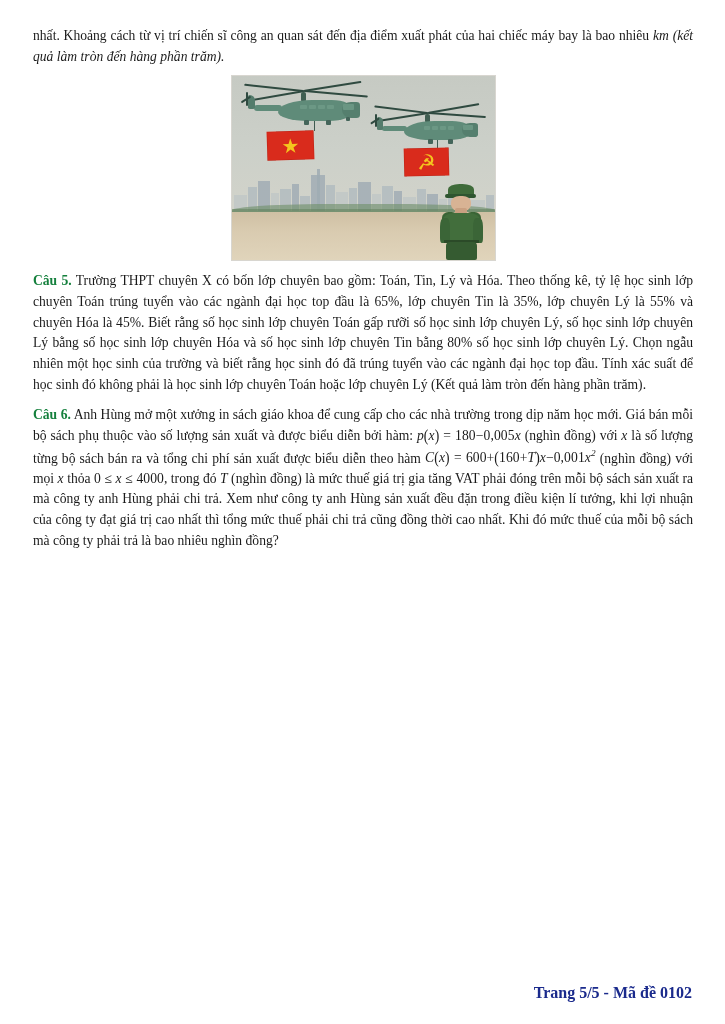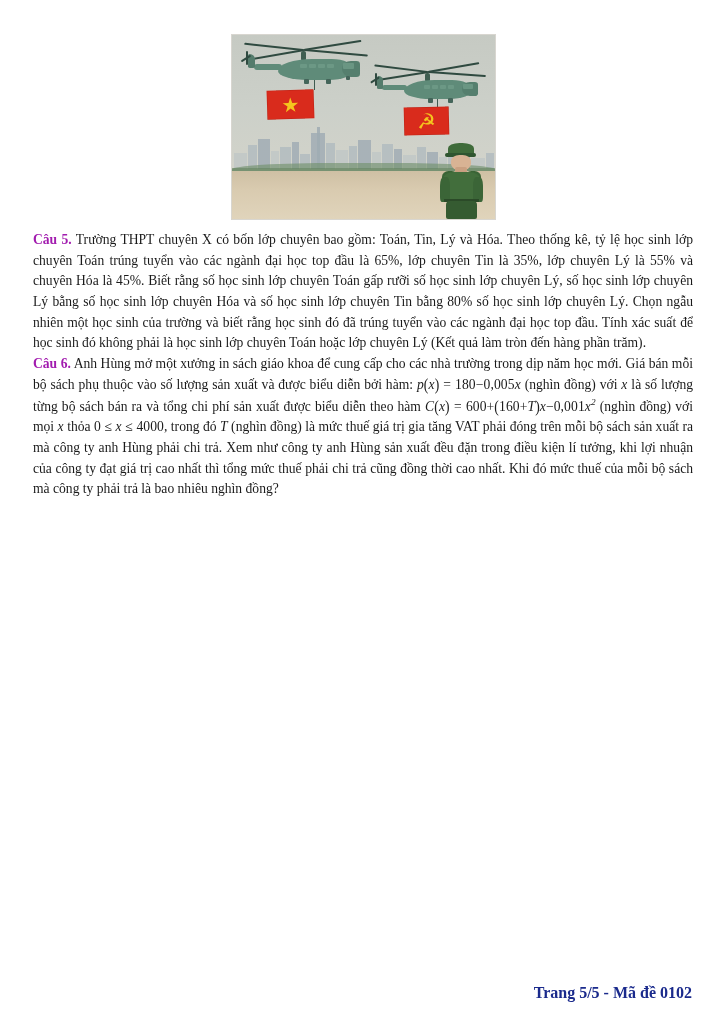--- a/index.html
+++ b/index.html
@@ -27,27 +27,27 @@
     width: 660px;
   }
   p.para {
     margin: 0;
     font-size: 13.6px;
     line-height: 1.52;
     text-align: justify;
     text-justify: inter-word;
   }
   p.para + p.para {
-    margin-top: 0px;
+    margin-top: 10px;
   }
   .italic {
     font-style: italic;
   }
   .blue-label {
-    color: #a21caf;
+    color: #15803d;
     font-weight: bold;
   }
   .km-ital {
     font-style: italic;
   }
 
   
   .math {
     font-family: "Liberation Serif", "DejaVu Serif", serif;
     font-style: italic;
@@ -271,20 +271,24 @@
     font-size: 16px;
   }
 </style>
 </head>
 <body>
 
 <div class="page">
 
   <div class="content">
 
+    <p class="para"><span>nhất. Khoảng cách từ vị trí chiến sĩ công an quan sát đến địa điểm xuất phát của hai chiếc máy bay là bao nhiêu</span>
+      <span class="km-ital">km</span>
+      <span class="italic">(kết quả làm tròn đến hàng phần trăm).</span>
+    </p>
 
     <div class="figure-wrap">
       <div class="figure">
 
         <div class="sky"></div>
 
         <div class="skyline">
           <div class="bldg l" style="left:2px;  width:13px; height:16px;"></div>
           <div class="bldg" style="left:16px; width:9px;  height:24px;"></div>
           <div class="bldg d" style="left:26px; width:12px; height:30px;"></div>

